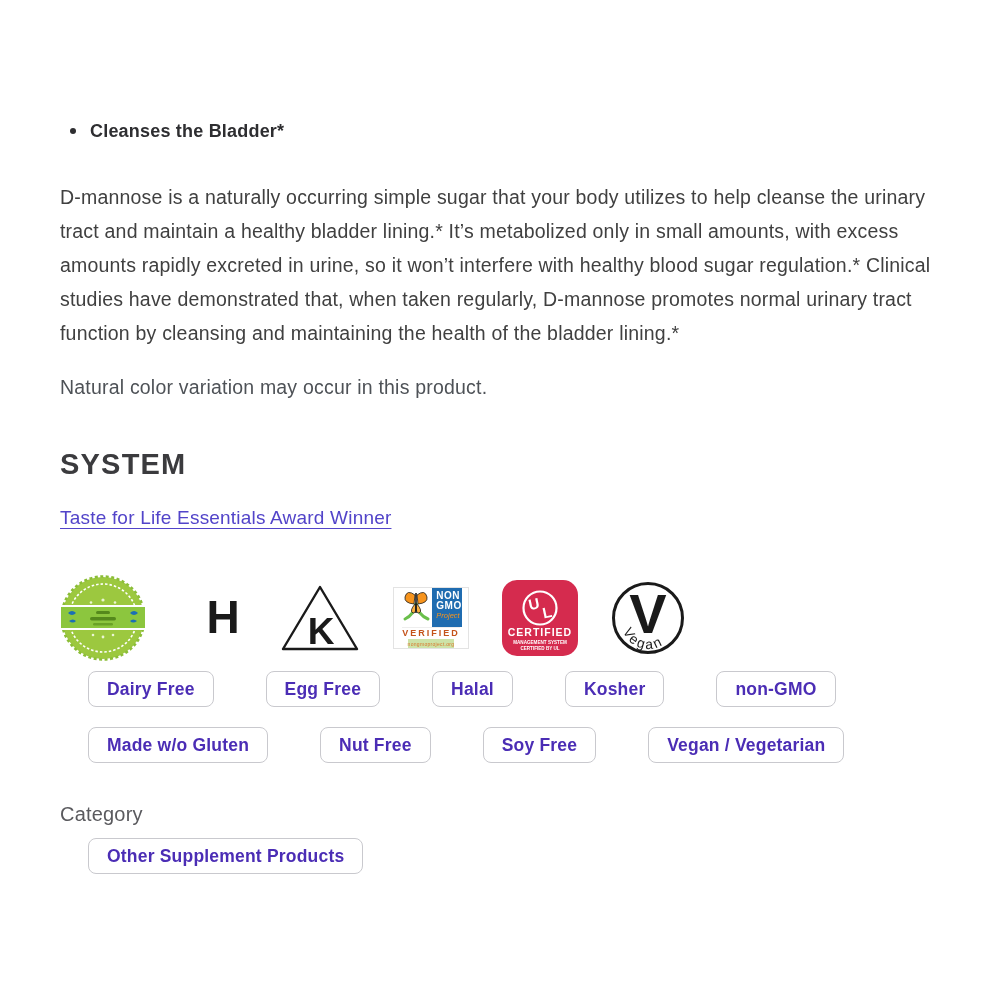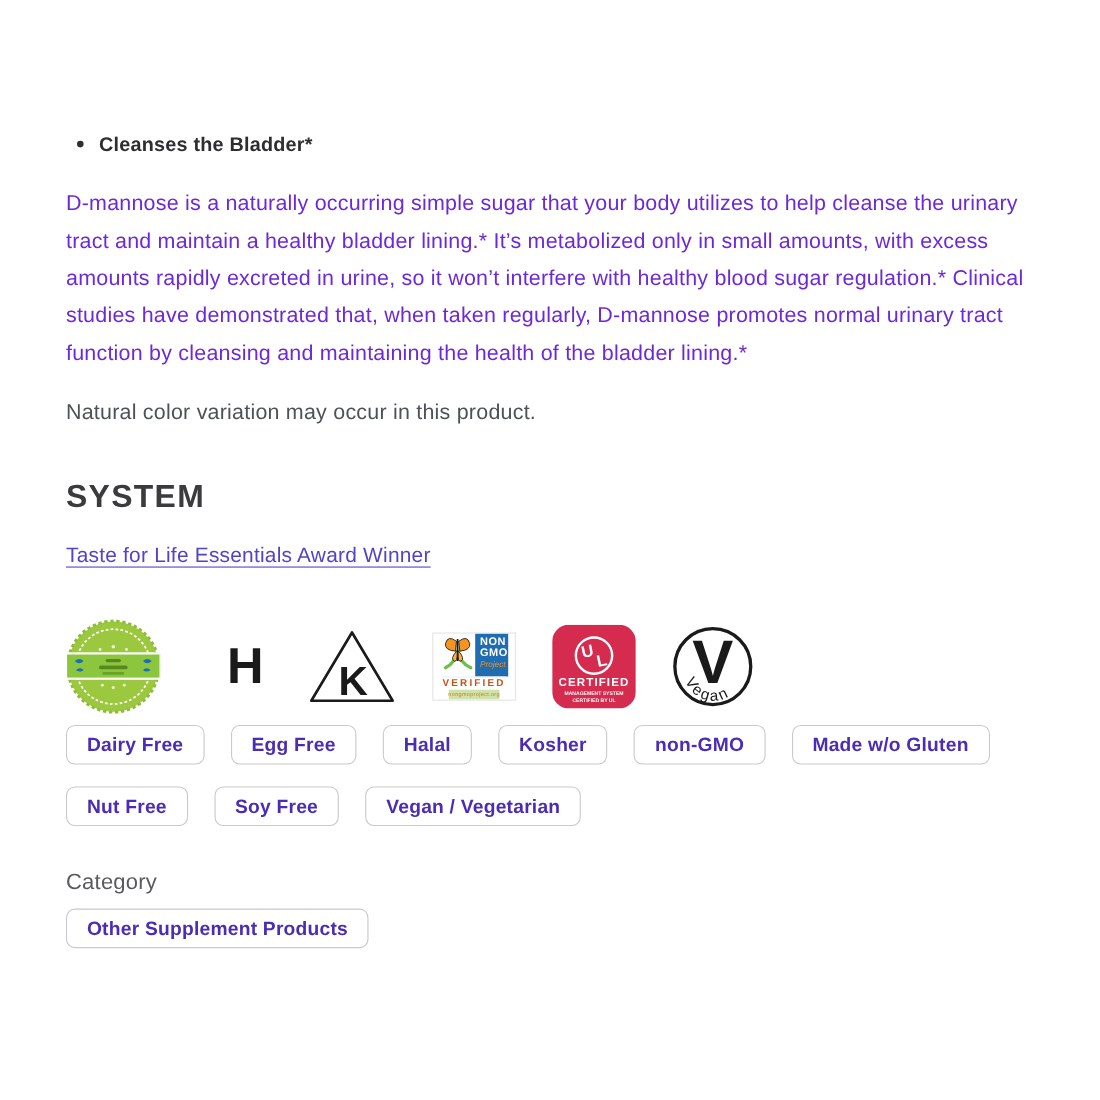--- a/index.html
+++ b/index.html
@@ -19,22 +19,22 @@
     font-size:18px; font-weight:bold; color:#2e2e31;
     line-height:26px; letter-spacing:.2px;
   }
   .bullet-list li::before {
     content:""; position:absolute; left:-20px; top:10px;
     width:6px; height:6px; border-radius:50%; background:#2e2e31;
   }
 
   
   .para {
-    margin-top:24px;
-    font-size:19.5px; line-height:34px; color:#6d28d9; letter-spacing:.2px;
+    margin-top:36px;
+    font-size:19.5px; line-height:34px; color:#404040; letter-spacing:.2px;
     max-width:900px;
   }
   .note { margin-top:22px; font-size:19.5px; line-height:30px; color:#4e5257; letter-spacing:.2px; }
 
   
   .awards-heading {
     margin-top:46px;
     font-size:29px; font-weight:600; color:#3b3b3e; letter-spacing:1.2px;
   }
   .award-link {
@@ -63,21 +63,21 @@
     font-size:5px; color:#d8762b; letter-spacing:.3px;
   }
 
   
   .pill-row { margin-top:10px; width:900px; display:flex; flex-wrap:wrap; gap:20px 24px; }
   .pill {
     display:inline-flex; align-items:center; justify-content:center;
     padding:6px 18px; min-height:36px;
     border:1px solid #c9c9ce; border-radius:8px; background:#fff;
     font-size:17.5px; font-weight:bold; color:#4b2db5; letter-spacing:.2px;
-    cursor:pointer; white-space:nowrap;
+    cursor:pointer; white-space:nowrap;margin-left:28px;
   }
 
   
   .category-label { margin-top:40px; font-size:20px; color:#5a5a5e; letter-spacing:.2px; }
   .category-row { margin-top:12px; display:flex; gap:20px; }
 
   svg text { font-family:"Liberation Sans", sans-serif; }
 </style>
 </head>
 <body>

